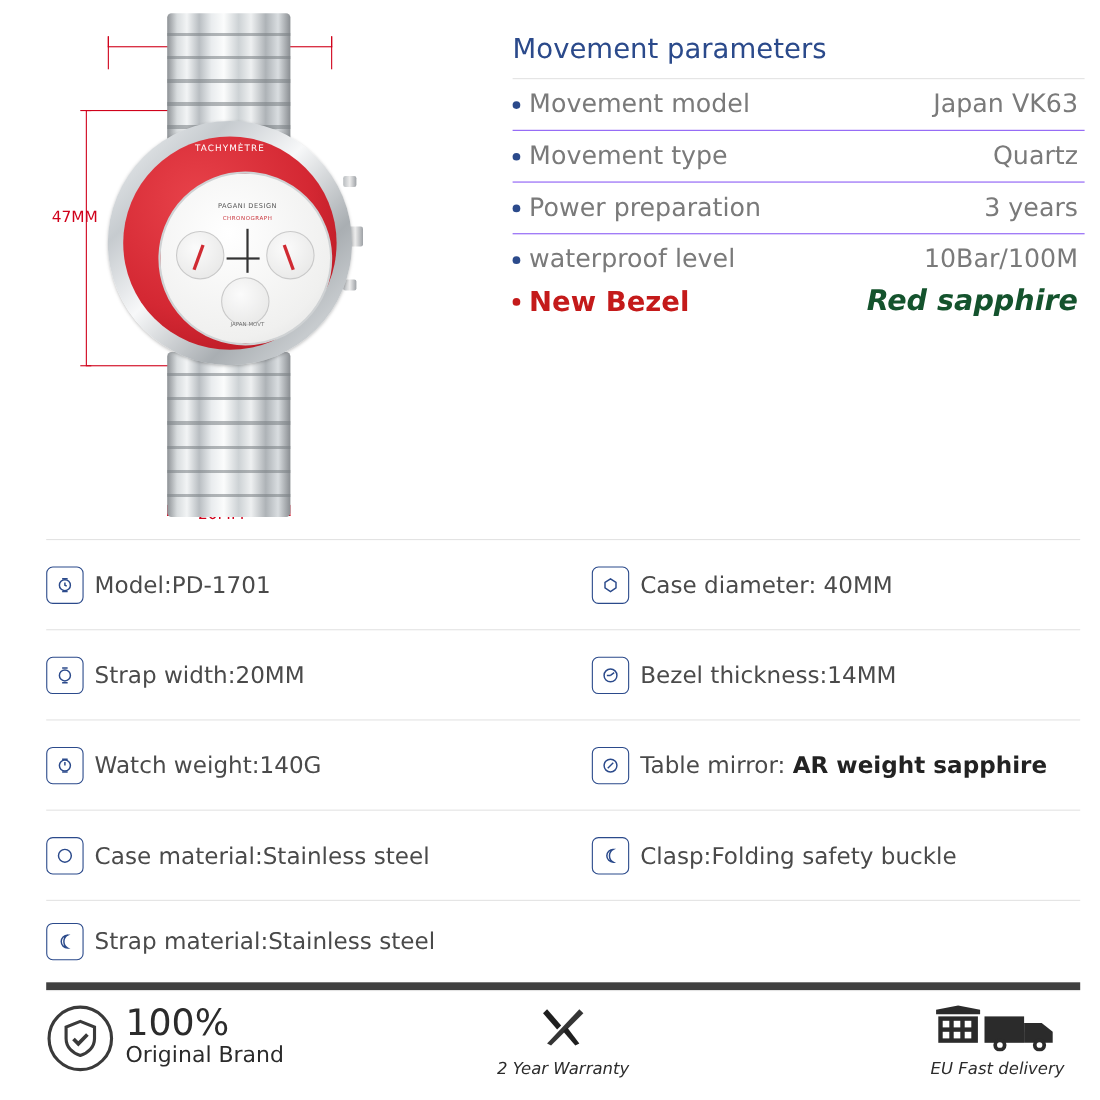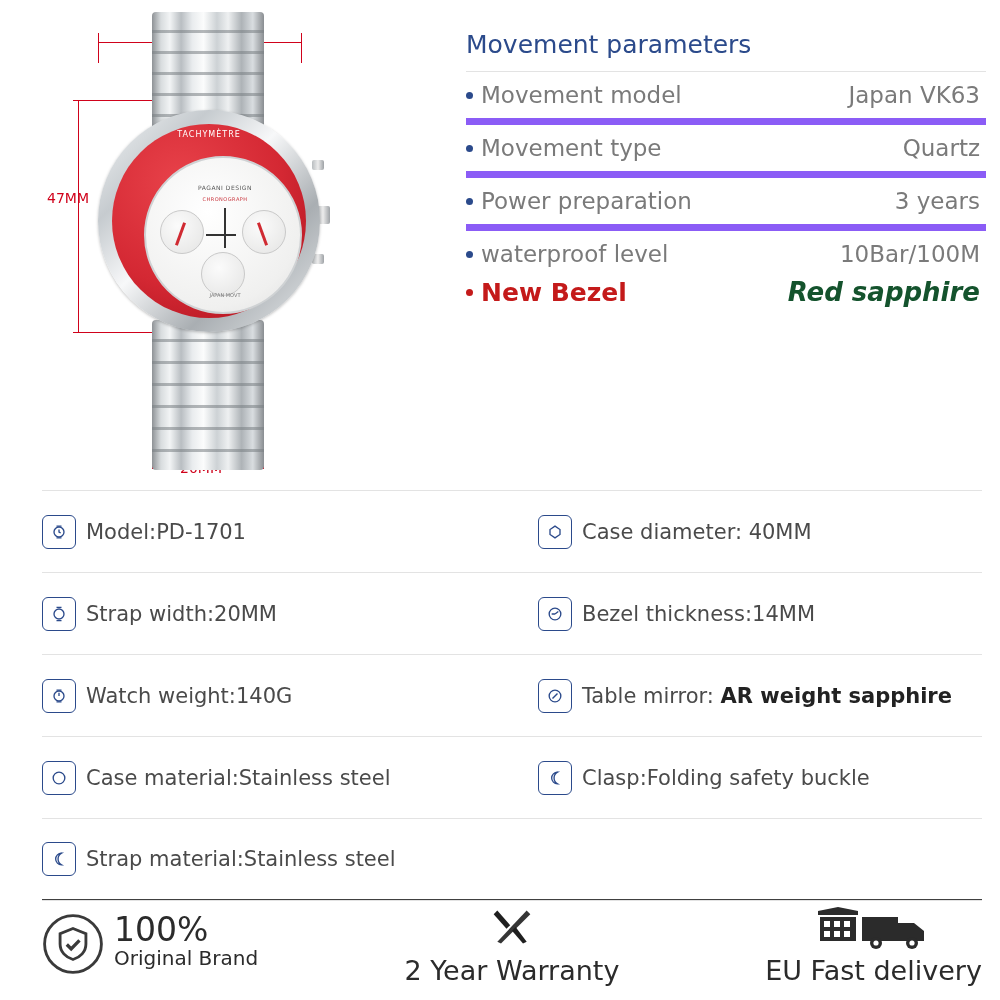--- a/index.html
+++ b/index.html
@@ -111,39 +111,39 @@
   .lbl-20 { left: 180px; top: 460px; }
 
   
   .params { position: absolute; left: 466px; top: 30px; width: 520px; }
   .params h2 {
     margin: 0 0 12px 0; font-size: 25px; font-weight: normal; color: #2b4a8b;
     font-family: "DejaVu Sans", sans-serif;
   }
   .param-row {
     display: flex; align-items: center; justify-content: space-between;
-    border-top: 7px solid #8b5cf6; padding: 10px 0 10px 0;
+    border-top: 1px solid #8b5cf6; padding: 10px 0 10px 0;
   }
   .param-row:first-of-type { border-top: 1px solid #e3e3e3; }
   .param-name { display: flex; align-items: center; font-size: 23px; color: #7a7a7a; }
   .bullet {
     width: 7px; height: 7px; border-radius: 50%; background: #2b4a8b;
     margin-right: 8px; flex: none;
   }
   .param-val { font-size: 23px; color: #7a7a7a; padding-right: 6px; }
   .row-highlight .param-name { color: #c41a1a; font-weight: bold; font-size: 25px; }
   .row-highlight .param-val { color: #14532d; font-weight: bold; font-size: 26px; font-style: italic; }
   .row-highlight .bullet { background: #c41a1a; }
 
   
   .specs { position: absolute; left: 42px; top: 490px; width: 940px; }
   .spec-row {
     display: flex; border-top: 1px solid #e3e3e3; height: 82px; align-items: center;
   }
-  .spec-row:last-child { border-bottom: 1px solid #404040; }
+  .spec-row:last-child { border-bottom: 7px solid #404040; }
   .spec-cell { display: flex; align-items: center; width: 50%; }
   .spec-cell.right { padding-left: 26px; text-align: center; }
   .spec-ico {
     width: 34px; height: 34px; flex: none; margin-right: 10px;
     border: 1.5px solid #2b4a8b; border-radius: 6px;
     display: flex; align-items: center; justify-content: center;
     color: #2b4a8b;
   }
   .spec-text { font-size: 21px; color: #4a4a4a; }
   .spec-text b { color: #222; }
@@ -153,21 +153,21 @@
     position: absolute; left: 42px; top: 900px; width: 940px; height: 90px;
     border-top: 1px solid #e3e3e3;
     display: flex; align-items: center;
   }
   .foot-item { display: flex; align-items: flex-start; width: 33.33%; }
   .foot-item.c2 { justify-content: center; }
   .foot-item.c3 { justify-content: flex-end; }
   .foot-ico { margin-right: 10px; color: #3a3a3a; }
   .foot-txt-big { font-size: 33px; color: #2b2b2b; line-height: 1.0; }
   .foot-txt-sm { font-size: 20px; color: #2b2b2b; }
-  .foot-one-line { font-size: 27px; color: #2b2b2b; }
+  .foot-one-line { font-size: 15px; color: #2b2b2b; font-style: italic; }
 </style>
 </head>
 <body>
 
 <div class="page">
 
   <div class="top">
 
     <div class="watch-block">
 

